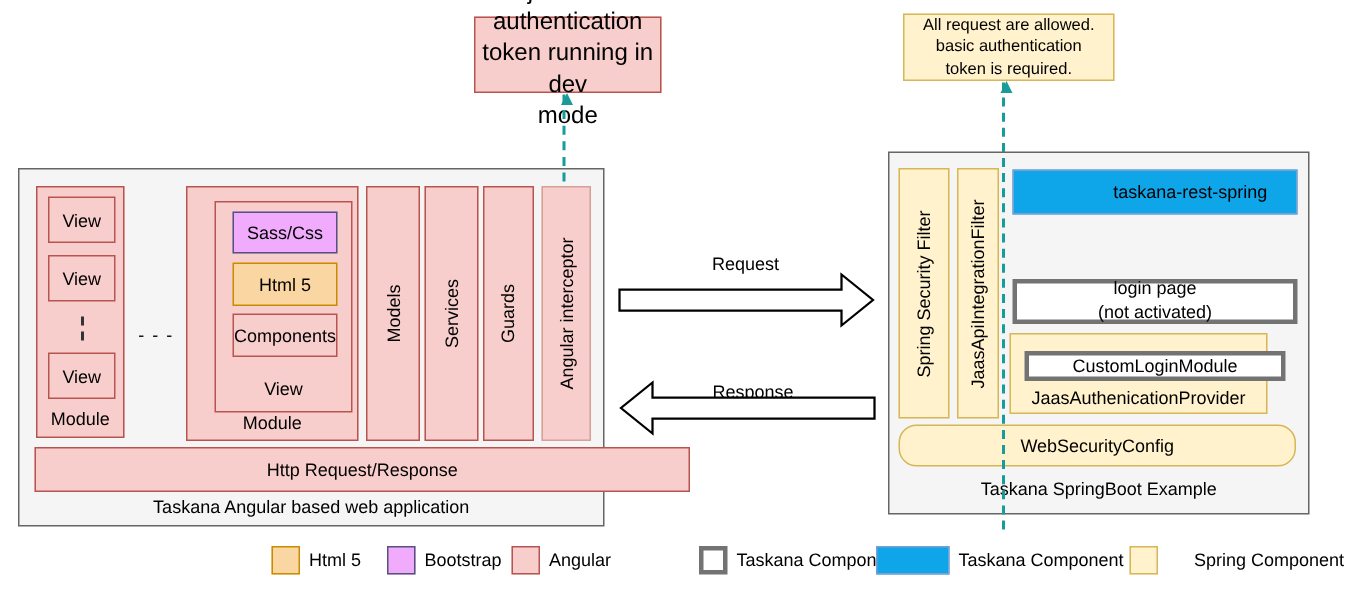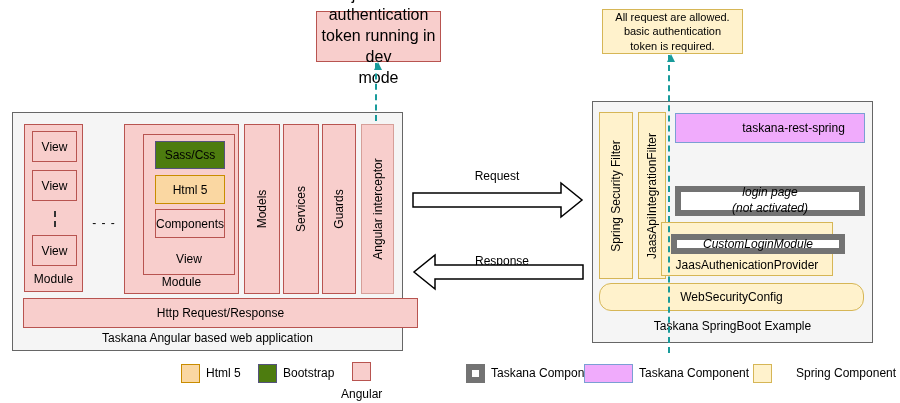--- a/index.html
+++ b/index.html
@@ -7,24 +7,24 @@
           font-family:"Liberation Sans",sans-serif;color:#000;font-size:12px;overflow:hidden;}
   .abs{position:absolute;box-sizing:border-box;}
   .center{display:flex;align-items:center;justify-content:center;text-align:center;}
   .pre{white-space:pre-line;line-height:1.3;}
 
   
   .outerbox{background:#f5f5f5;border:1px solid #666;}
   .pink{background:#f8cecc;border:1px solid #b85450;}
   .pink-light-border{background:#f8cecc;border:1px solid #d69f99;}
   .orange{background:#fad7a2;border:1px solid #c98c00;}
-  .purple{background:#4d7c0f;border:1px solid #55527d;}
-  .blue{background:#f0abfc;border:1px solid #7b9fd3;padding-left:47px;}
+  .purple{background:#f0abfc;border:1px solid #55527d;}
+  .blue{background:#0ea5e9;border:1px solid #7b9fd3;padding-left:47px;}
   .yellow{background:#fff2cc;border:1px solid #d6b656;}
-  .white{background:#ffffff;border:6px solid #737373;font-style:italic;}
+  .white{background:#ffffff;border:3px solid #737373;}
 
   .vtext{transform:rotate(-90deg);white-space:nowrap;}
 
   .dash{border-left:2px dashed #199b9b;width:0;}
   .dash-head{position:absolute;left:-3px;top:-1px;width:0;height:0;
              border-left:4px solid transparent;border-right:4px solid transparent;
              border-bottom:8px solid #199b9b;}
 
   .title{position:absolute;left:0;right:0;text-align:center;}
 
@@ -80,21 +80,21 @@
     <div class="abs pink center" style="left:270px;top:11px;width:36px;height:170px;">
       <span class="vtext">Services</span>
     </div>
     <div class="abs pink center" style="left:309px;top:11px;width:34px;height:170px;">
       <span class="vtext">Guards</span>
     </div>
     <div class="abs pink-light-border center" style="left:348px;top:11px;width:33px;height:170px;">
       <span class="vtext">Angular interceptor</span>
     </div>
 
-    <div class="abs pink center" style="left:10px;top:185px;width:395px;height:30px;">Http Request/Response</div>
+    <div class="abs pink center" style="left:10px;top:185px;width:437px;height:30px;">Http Request/Response</div>
 
     <div class="title" style="bottom:5px;margin-top:44px;">Taskana Angular based web application</div>
   </div>
 
   <div class="abs center" style="left:427px;top:168px;width:140px;height:15px;">Request</div>
   <svg class="abs" style="left:412px;top:180px;" width="172" height="40">
     <polygon points="1,13 149,13 149,3 170,20 149,37 149,27 1,27" fill="#ffffff" stroke="#000000" stroke-width="1.5"></polygon>
   </svg>
 
   <div class="abs center" style="left:432px;top:253px;width:140px;height:15px;">Response</div>
@@ -109,39 +109,39 @@
     </div>
     <div class="abs yellow center" style="left:45px;top:10px;width:28px;height:167px;">
       <span class="vtext">JaasApiIntegrationFilter</span>
     </div>
 
     <div class="abs blue center" style="left:82px;top:11px;width:190px;height:30px;">taskana-rest-spring</div>
 
     <div class="abs white center pre" style="left:82px;top:84px;width:190px;height:30px;">login page
 (not activated)</div>
 
-    <div class="abs yellow" style="left:68px;top:120px;width:172px;height:54px;">
+    <div class="abs yellow" style="left:80px;top:120px;width:172px;height:54px;">
       <div class="abs white center" style="left:9px;top:11px;width:174px;height:20px;">CustomLoginModule</div>
       <div class="title" style="bottom:3px;">JaasAuthenicationProvider</div>
     </div>
 
     <div class="abs yellow center" style="left:6px;top:181px;width:265px;height:28px;border-radius:12px;">WebSecurityConfig</div>
 
     <div class="title" style="bottom:9px;">Taskana SpringBoot Example</div>
   </div>
 
   <div class="legend-item" style="left:181px;top:362px;">
     <span class="swatch orange"></span>
     <span>Html 5</span>
   </div>
   <div class="legend-item" style="left:258px;top:362px;">
     <span class="swatch purple"></span>
     <span>Bootstrap</span>
   </div>
-  <div class="legend-item" style="left:341px;top:362px;flex-direction:column;">
+  <div class="legend-item" style="left:341px;top:362px;">
     <span class="swatch pink"></span>
     <span>Angular</span>
   </div>
   <div class="legend-item" style="left:466px;top:362px;">
     <span class="swatch white"></span>
     <span>Taskana Component</span>
   </div>
   <div class="legend-item" style="left:584px;top:362px;">
     <span class="swatch blue"></span>
     <span>Taskana Component</span>

